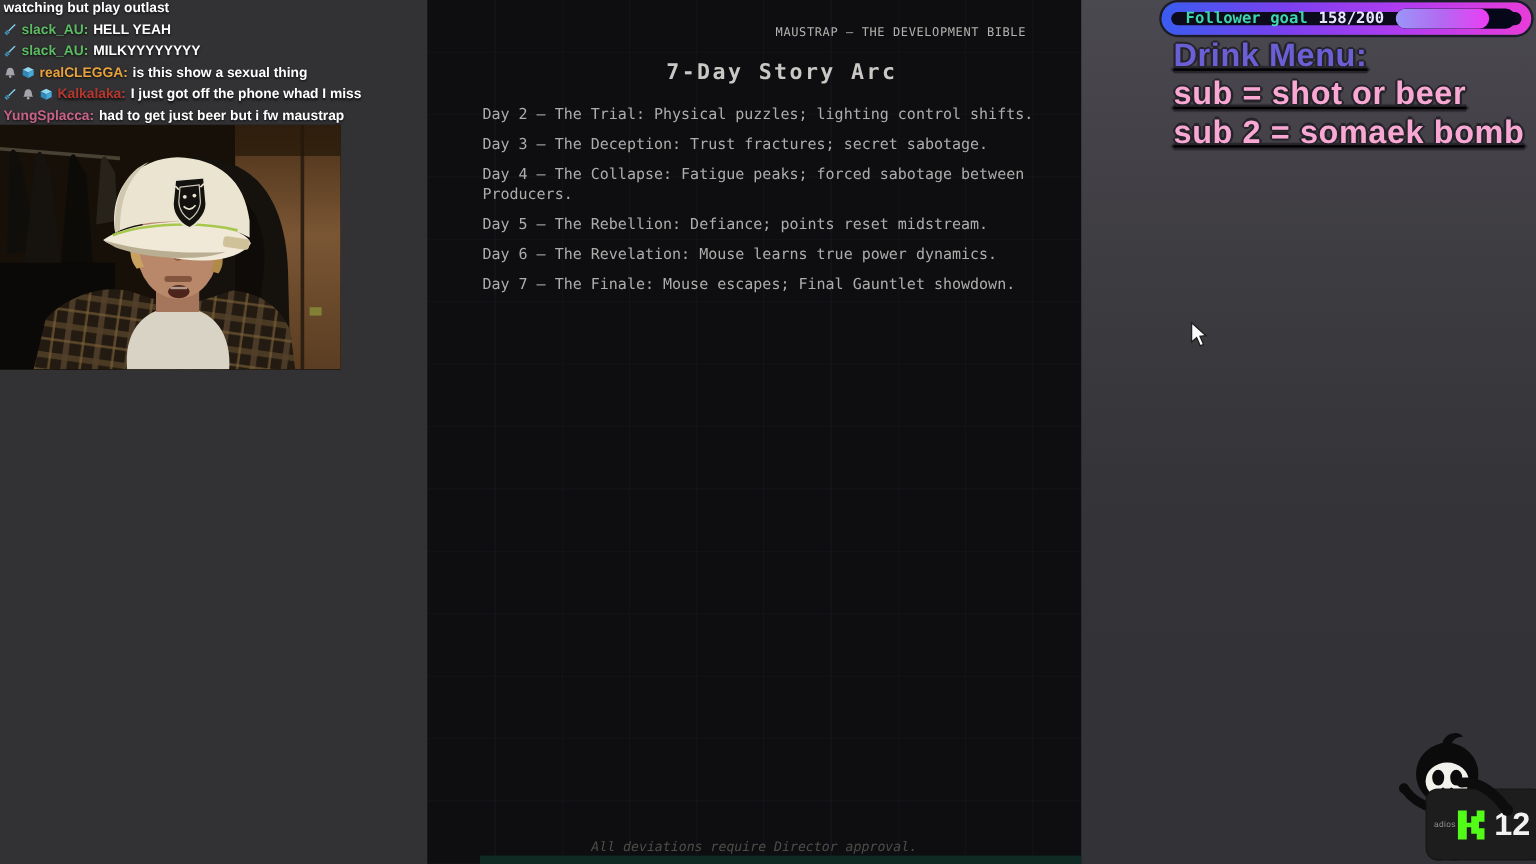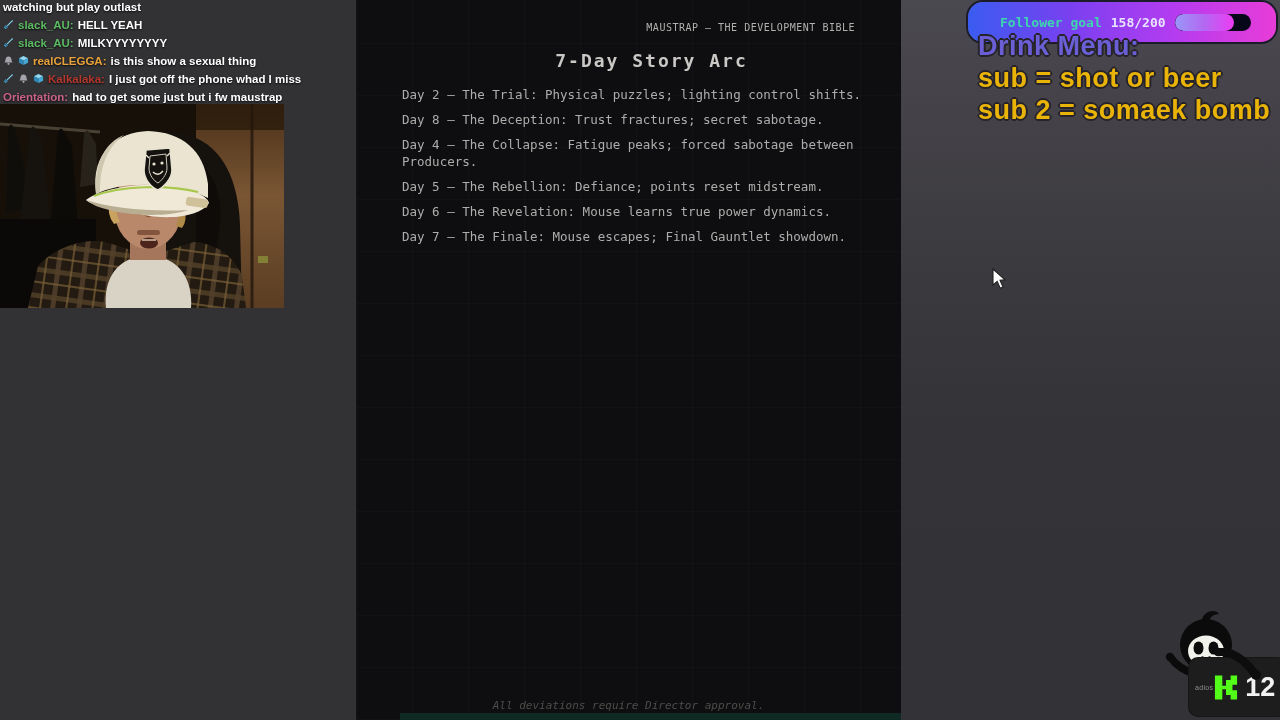--- a/index.html
+++ b/index.html
@@ -32,37 +32,37 @@
                 letter-spacing:.5px; color:#b3b1ae; }
   .doc-title  { margin:17px 0 0 46px; font-size:18px; font-weight:bold; letter-spacing:2px; color:#cac8c4;text-align:center; }
   .doc-days   { margin:15px 0 0 46px; width:499px; }
   .doc-day    { font-size:12.5px; line-height:17px; margin-bottom:8px; color:#aeadab; letter-spacing:0; }
   .doc-footer { position:absolute; left:0; bottom:8px; width:100%; text-align:center;
                 font-style:italic; font-size:11px; color:#4e4d49; }
   .doc-bottom-strip { position:absolute; left:44px; right:0; bottom:0; height:7px; background:#0e2a23; }
 
   
   .goal-pill-outer { position:absolute; left:968px; top:2px; width:308px; height:27px; border-radius:15px;
-                     background:linear-gradient(90deg,#3a5cf0,#7a40f0,#b43cf0,#e83cd8); padding:20px;
+                     background:linear-gradient(90deg,#3a5cf0,#7a40f0,#b43cf0,#e83cd8); padding:8px;
                      box-shadow:0 0 0 2px rgba(12,12,30,.75); }
   .goal-pill-inner { width:100%; height:100%; border-radius:13px; background:#0b0b1c;
                      display:flex; align-items:center; padding:0 5px 0 12px;
                      font-family:"DejaVu Sans Mono", monospace; font-weight:bold; font-size:13px; }
   .goal-label { color:#3ed6ae; }
   .goal-count { color:#e8e4ff; margin-left:9px; }
   .goal-bar   { margin-left:9px; flex:1; height:17px; border-radius:9px; background:#07071a; overflow:hidden; }
   .goal-fill  { height:100%; border-radius:9px; background:linear-gradient(90deg,#9a96f8,#b468f2,#ec3cf4); }
 
   
   .drink { position:absolute; left:978px; top:30px; line-height:32px; font-weight:bold;
            letter-spacing:.5px;
            text-shadow:2px 0 0 #26242a,-2px 0 0 #26242a,0 2px 0 #26242a,0 -2px 0 #26242a,
-                       1px 1px 0 #26242a,-1px -1px 0 #26242a,1px -1px 0 #26242a,-1px 1px 0 #26242a; }
+                       1px 1px 0 #26242a,-1px -1px 0 #26242a,1px -1px 0 #26242a,-1px 1px 0 #26242a;text-decoration:underline; }
   .drink-heading { font-size:27px; color:#6b5fd6; }
-  .drink-item    { font-size:27px; color:#eab308; }
+  .drink-item    { font-size:27px; color:#f9a8d4; }
 
   
   .cursor { position:absolute; left:992px; top:268px; width:16px; height:22px; }
 
   
   .mascot     { position:absolute; left:1158px; top:608px; width:100px; height:112px; z-index:1; }
   .kick-box   { position:absolute; left:1189px; top:658px; width:97px; height:58px; border-radius:9px;
                 background:#1d1d1d; box-shadow:0 0 0 1px #161616; z-index:2;
                 display:flex; align-items:center; }
   .kick-brand { font-size:7px; color:#8f8f8f; margin-left:6px; letter-spacing:.3px; }
@@ -146,22 +146,22 @@
             <path d="M6,1 L11,3.5 L6,6 L1,3.5 Z" fill="#8fd8f0"></path>
             <path d="M1,3.5 L6,6 L6,11 L1,8.5 Z" fill="#2f88b8"></path>
             <path d="M11,3.5 L6,6 L6,11 L11,8.5 Z" fill="#47a8d8"></path>
           </svg>
       </span>
       <span class="uname" style="color:#b5382f">Kalkalaka:</span>
       <span class="msg">I just got off the phone whad I miss</span>
     </div>
 
     <div class="chat-line">
-      <span class="uname" style="color:#c96287">Orientation:</span>
-      <span class="msg">had to get some just but i fw maustrap</span>
+      <span class="uname" style="color:#c96287">YungSplacca:</span>
+      <span class="msg">had to get just beer but i fw maustrap</span>
     </div>
   </div>
 
   <div class="webcam">
     <svg width="284" height="204" viewBox="0 0 284 204">
       <defs>
         <pattern id="plaid" width="26" height="26" patternUnits="userSpaceOnUse" patternTransform="rotate(8)">
           <rect width="26" height="26" fill="#231a11"></rect>
           <rect width="26" height="5" fill="#4a3a24"></rect>
           <rect width="5" height="26" fill="#52402a" opacity="0.85"></rect>
@@ -224,21 +224,21 @@
         </g>
       </g>
     </svg>
   </div>
 
   <div class="doc">
     <div class="doc-header">MAUSTRAP – THE DEVELOPMENT BIBLE</div>
     <div class="doc-title">7-Day Story Arc</div>
     <div class="doc-days">
       <div class="doc-day">Day 2 – The Trial: Physical puzzles; lighting control shifts.</div>
-      <div class="doc-day">Day 8 – The Deception: Trust fractures; secret sabotage.</div>
+      <div class="doc-day">Day 3 – The Deception: Trust fractures; secret sabotage.</div>
       <div class="doc-day">Day 4 – The Collapse: Fatigue peaks; forced sabotage between Producers.</div>
       <div class="doc-day">Day 5 – The Rebellion: Defiance; points reset midstream.</div>
       <div class="doc-day">Day 6 – The Revelation: Mouse learns true power dynamics.</div>
       <div class="doc-day">Day 7 – The Finale: Mouse escapes; Final Gauntlet showdown.</div>
     </div>
     <div class="doc-footer">All deviations require Director approval.</div>
     <div class="doc-bottom-strip"></div>
   </div>
 
   <div class="goal-pill-outer">

